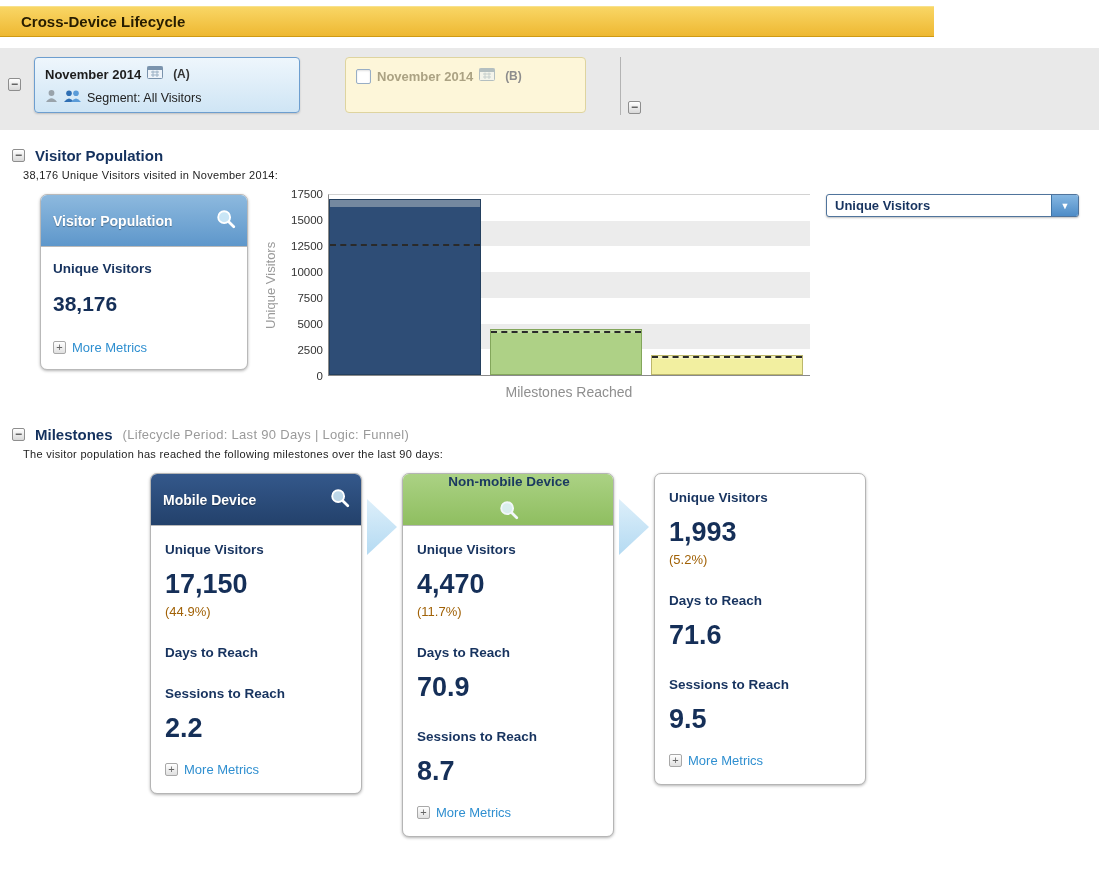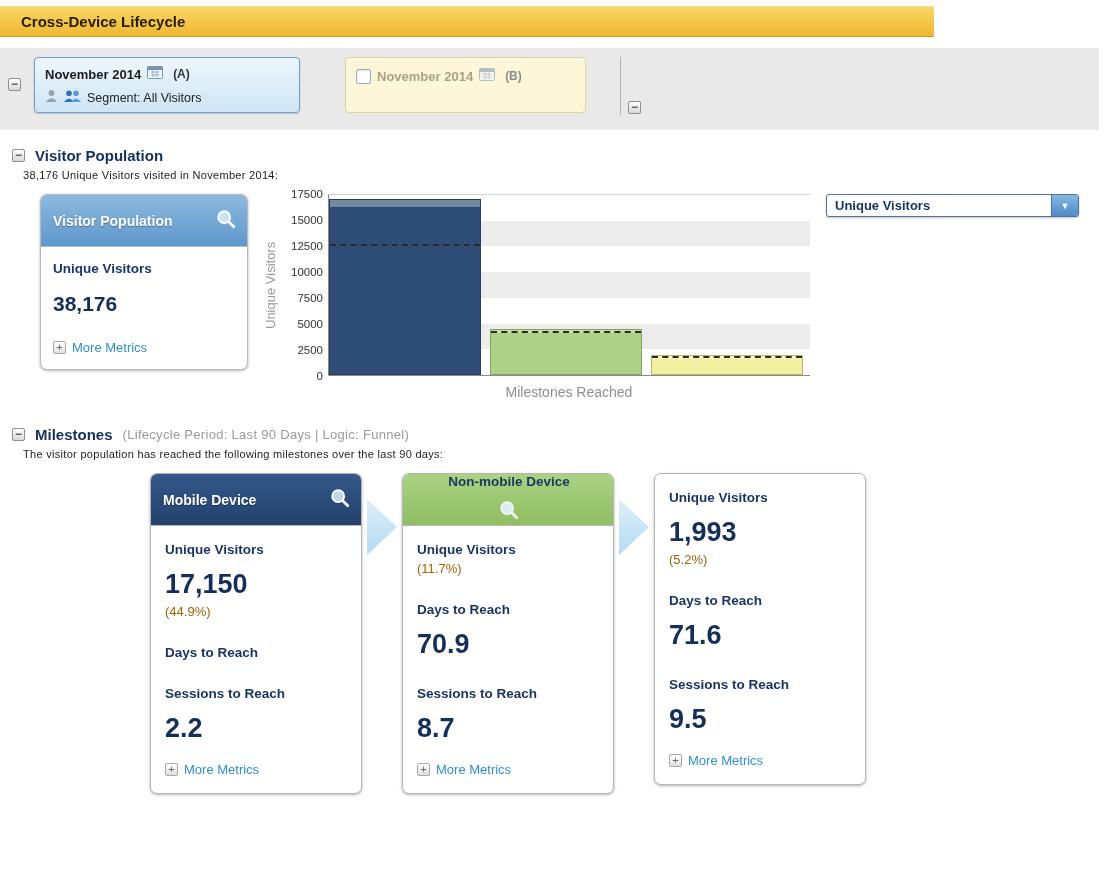--- a/index.html
+++ b/index.html
@@ -337,20 +337,21 @@
           <span class="card-title-dark">Non-mobile Device</span>
           <span class="mag">
             <svg width="22" height="22" viewBox="0 0 24 24">
               <circle cx="10" cy="10" r="6.5" fill="rgba(225,243,252,.9)" stroke="#f2f7fa" stroke-width="2"></circle>
               <line x1="15.5" y1="15.5" x2="20.5" y2="20.5" stroke="#f2f7fa" stroke-width="3" stroke-linecap="round"></line>
             </svg>
           </span>
         </div>
         <div class="ms-body">
           <div class="metric-label mt14">Unique Visitors</div>
+          <div class="ms-value mt12">4,470</div>
           <div class="metric-pct mt4">(11.7%)</div>
           <div class="metric-label mt26">Days to Reach</div>
           <div class="ms-value mt12">70.9</div>
           <div class="metric-label mt26">Sessions to Reach</div>
           <div class="ms-value mt12">8.7</div>
           <div class="more-row mt18">
             <span class="plusbox">+</span>
             <span class="more-label">More Metrics</span>
           </div>
         </div>

